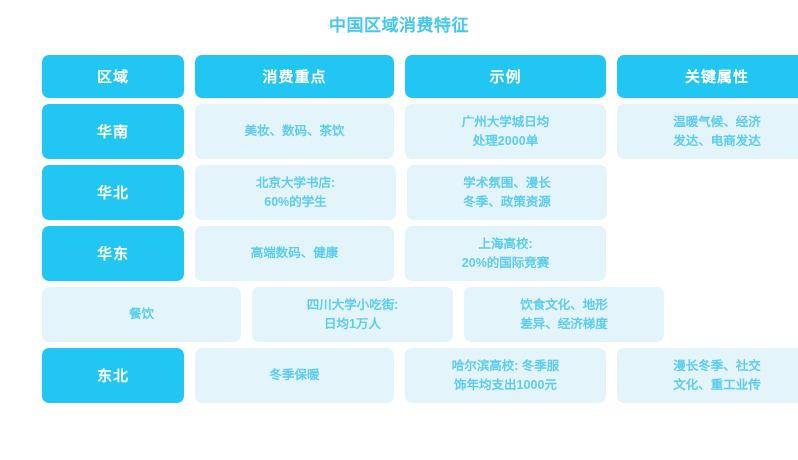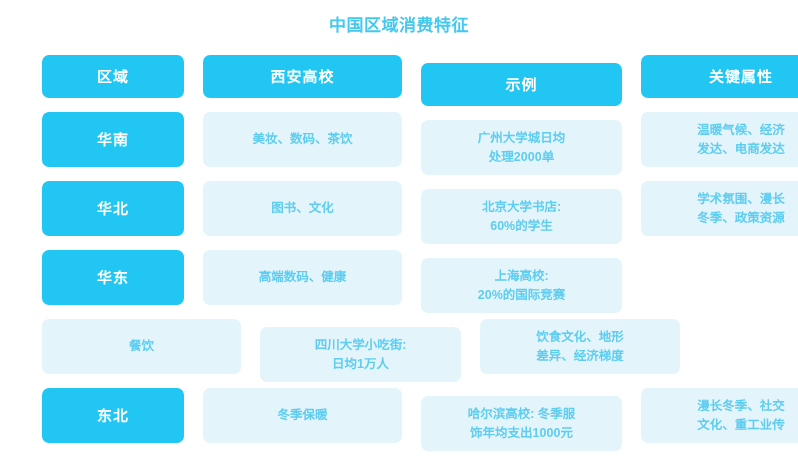--- a/index.html
+++ b/index.html
@@ -32,41 +32,41 @@
     line-height: 24px;
   }
   .table-wrap {
     position: absolute;
     top: 55px;
     left: 15px;
     width: 768px;
   }
   .t-row {
     display: flex;
-    gap: 19px;
+    gap: 11px;
     margin-bottom: 6px;
     padding-left: 27px;
   }
   .t-row:last-child {
     margin-bottom: 0;
   }
   .cell {
     display: flex;
     align-items: center;
     justify-content: center;
     text-align: center;
     border-radius: 7px;
     box-sizing: border-box;
     padding: 4px 6px;
     line-height: 1.45;
   }
   
   .col-0 { width: 142px; flex: 0 0 142px; }
   .col-1 { width: 199px; flex: 0 0 199px; }
-  .col-2 { width: 201px; flex: 0 0 201px; margin-top: 8px; }
+  .col-2 { width: 201px; flex: 0 0 201px; }
   .col-3 { width: 200px; flex: 0 0 200px; }
 
   
   .header-row .cell {
     height: 43px;
     background: #22c6f2;
     color: #ffffff;
     font-size: 15px;
     font-weight: bold;
     letter-spacing: 1px;
@@ -100,21 +100,21 @@
 
   <div class="page-title">中国区域消费特征</div>
 
   <div class="table-wrap">
 
     <div class="t-row header-row">
       <div class="cell col-0">
         <span class="cell-text">区域</span>
       </div>
       <div class="cell col-1">
-        <span class="cell-text">西安高校</span>
+        <span class="cell-text">消费重点</span>
       </div>
       <div class="cell col-2">
         <span class="cell-text">示例</span>
       </div>
       <div class="cell col-3">
         <span class="cell-text">关键属性</span>
       </div>
     </div>
 
     <div class="t-row body-row">
@@ -130,23 +130,20 @@
       </div>
       <div class="cell col-3 data">
         <span class="cell-text">温暖气候、经济
 发达、电商发达</span>
       </div>
     </div>
 
     <div class="t-row body-row">
       <div class="cell col-0 region">
         <span class="cell-text">华北</span>
-      </div>
-      <div class="cell col-1 data">
-        <span class="cell-text">图书、文化</span>
       </div>
       <div class="cell col-2 data">
         <span class="cell-text">北京大学书店:
 60%的学生</span>
       </div>
       <div class="cell col-3 data">
         <span class="cell-text">学术氛围、漫长
 冬季、政策资源</span>
       </div>
     </div>

